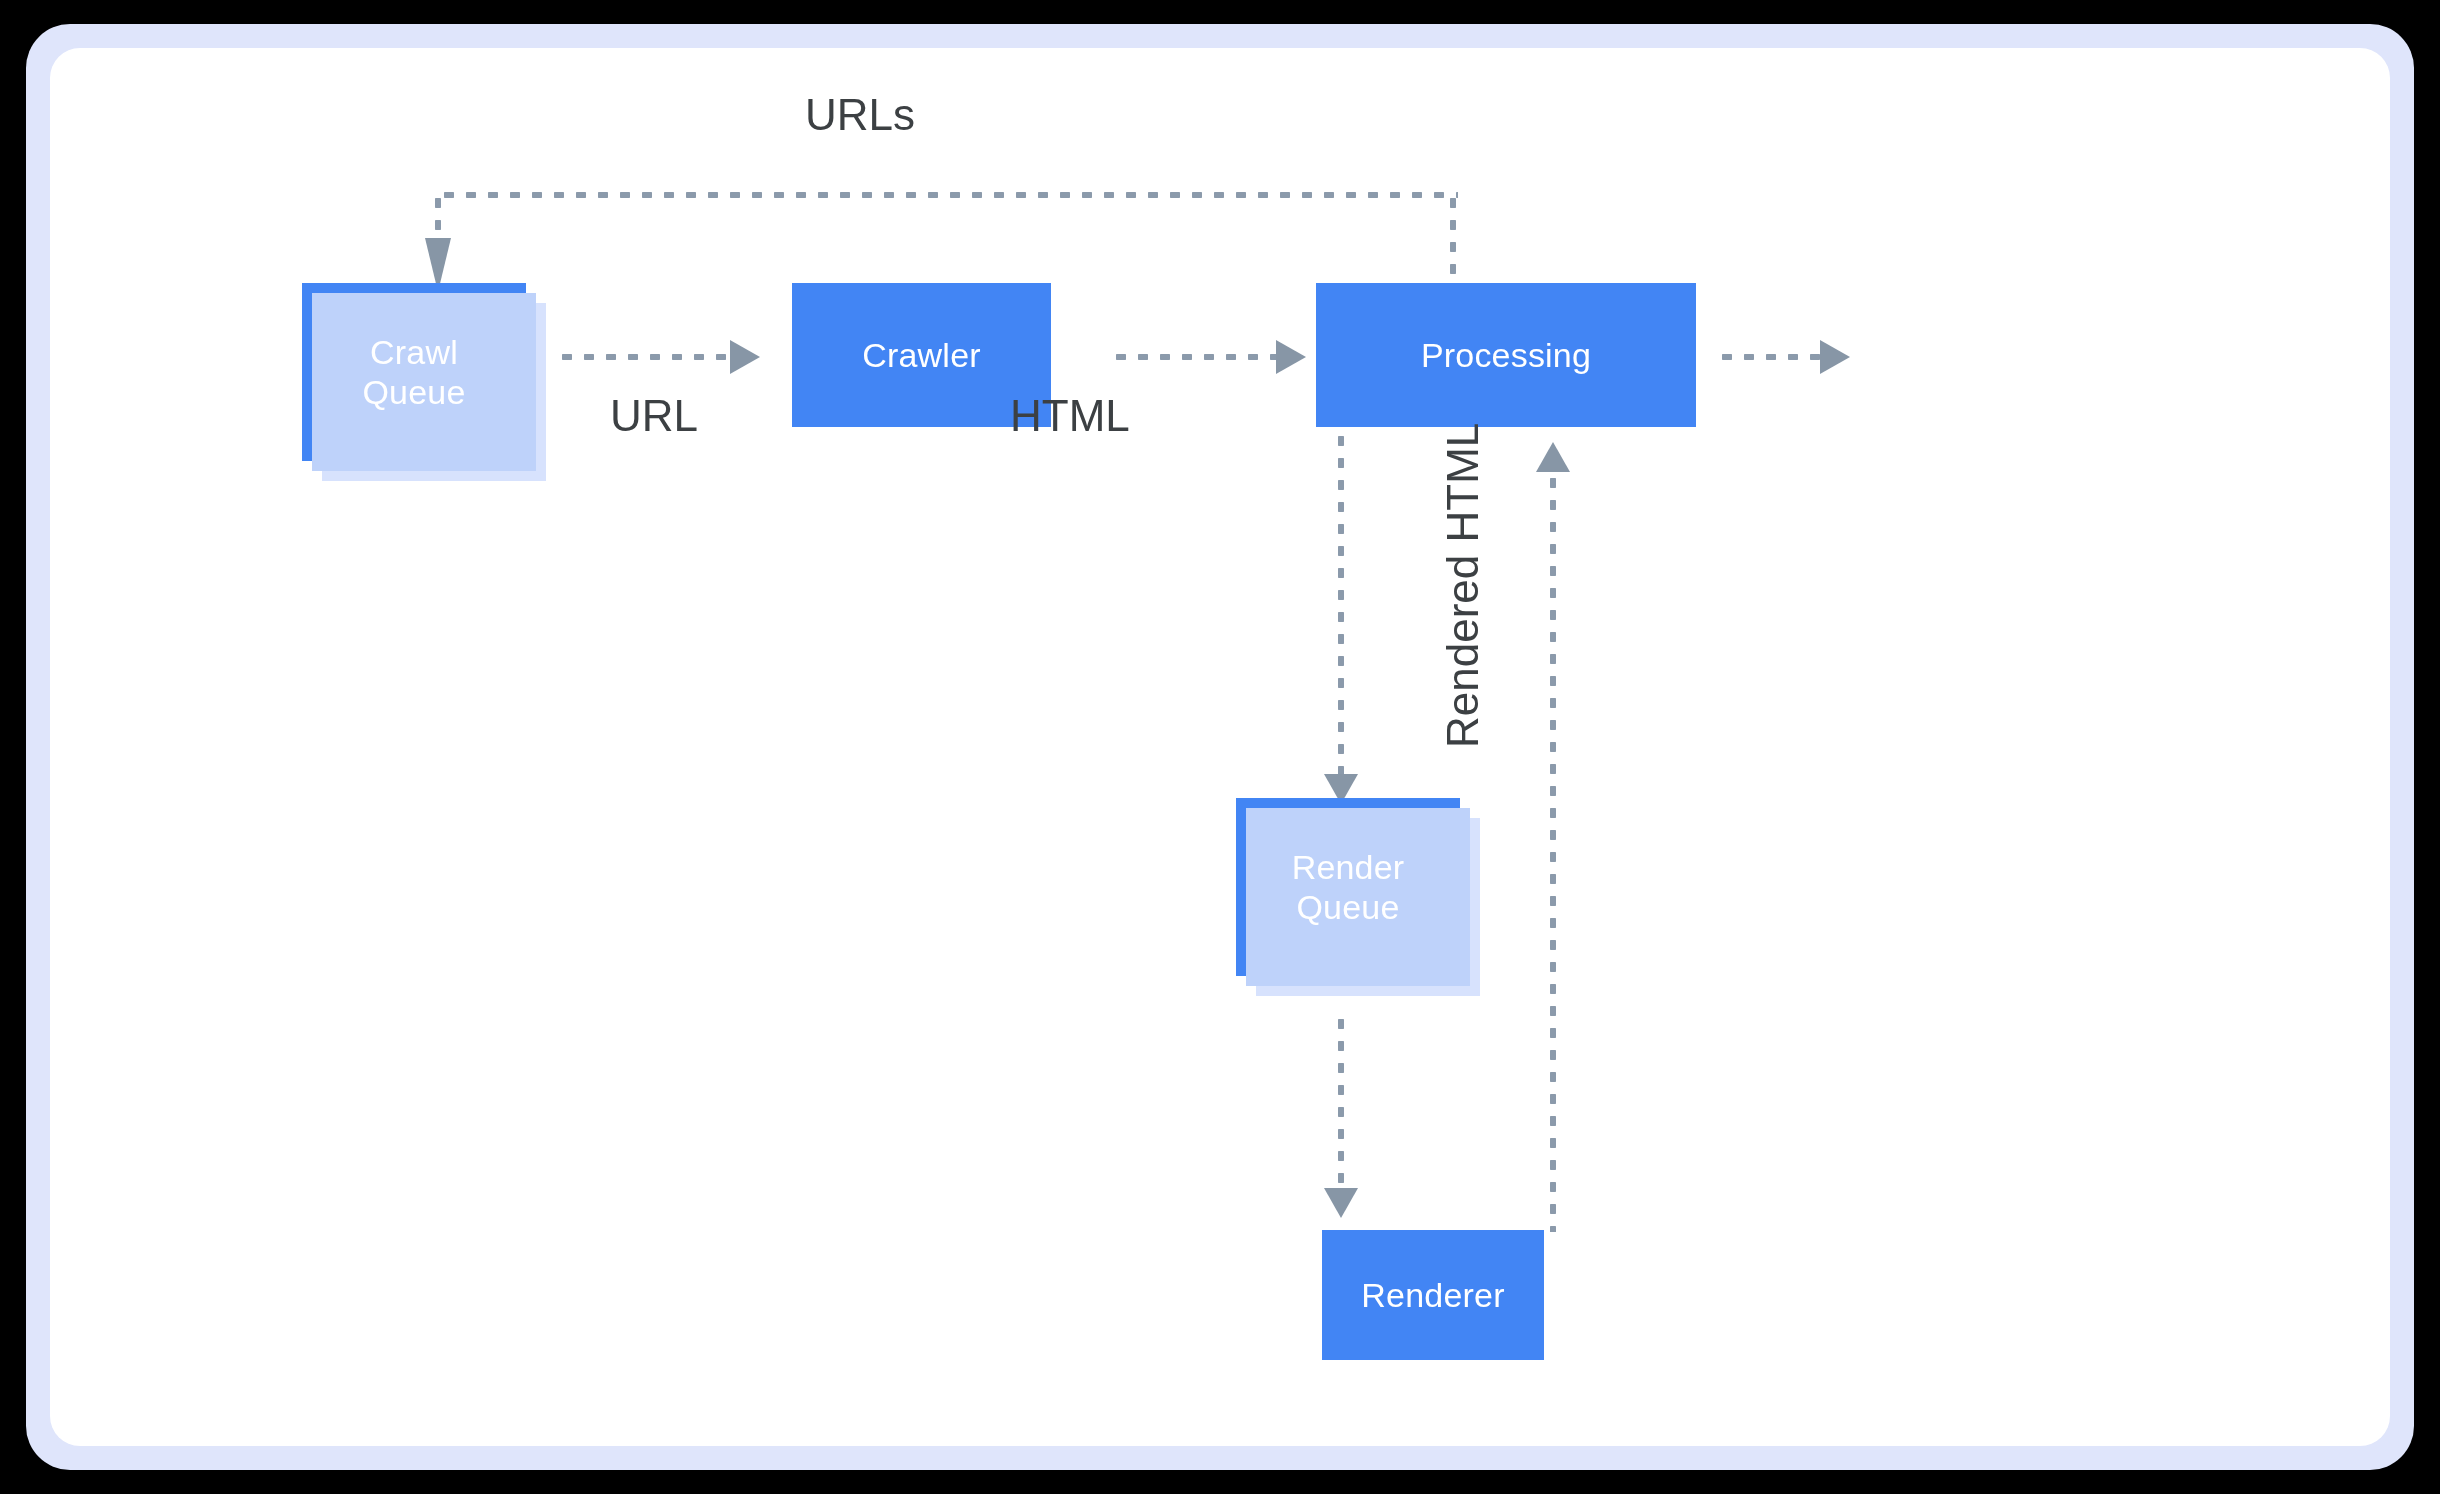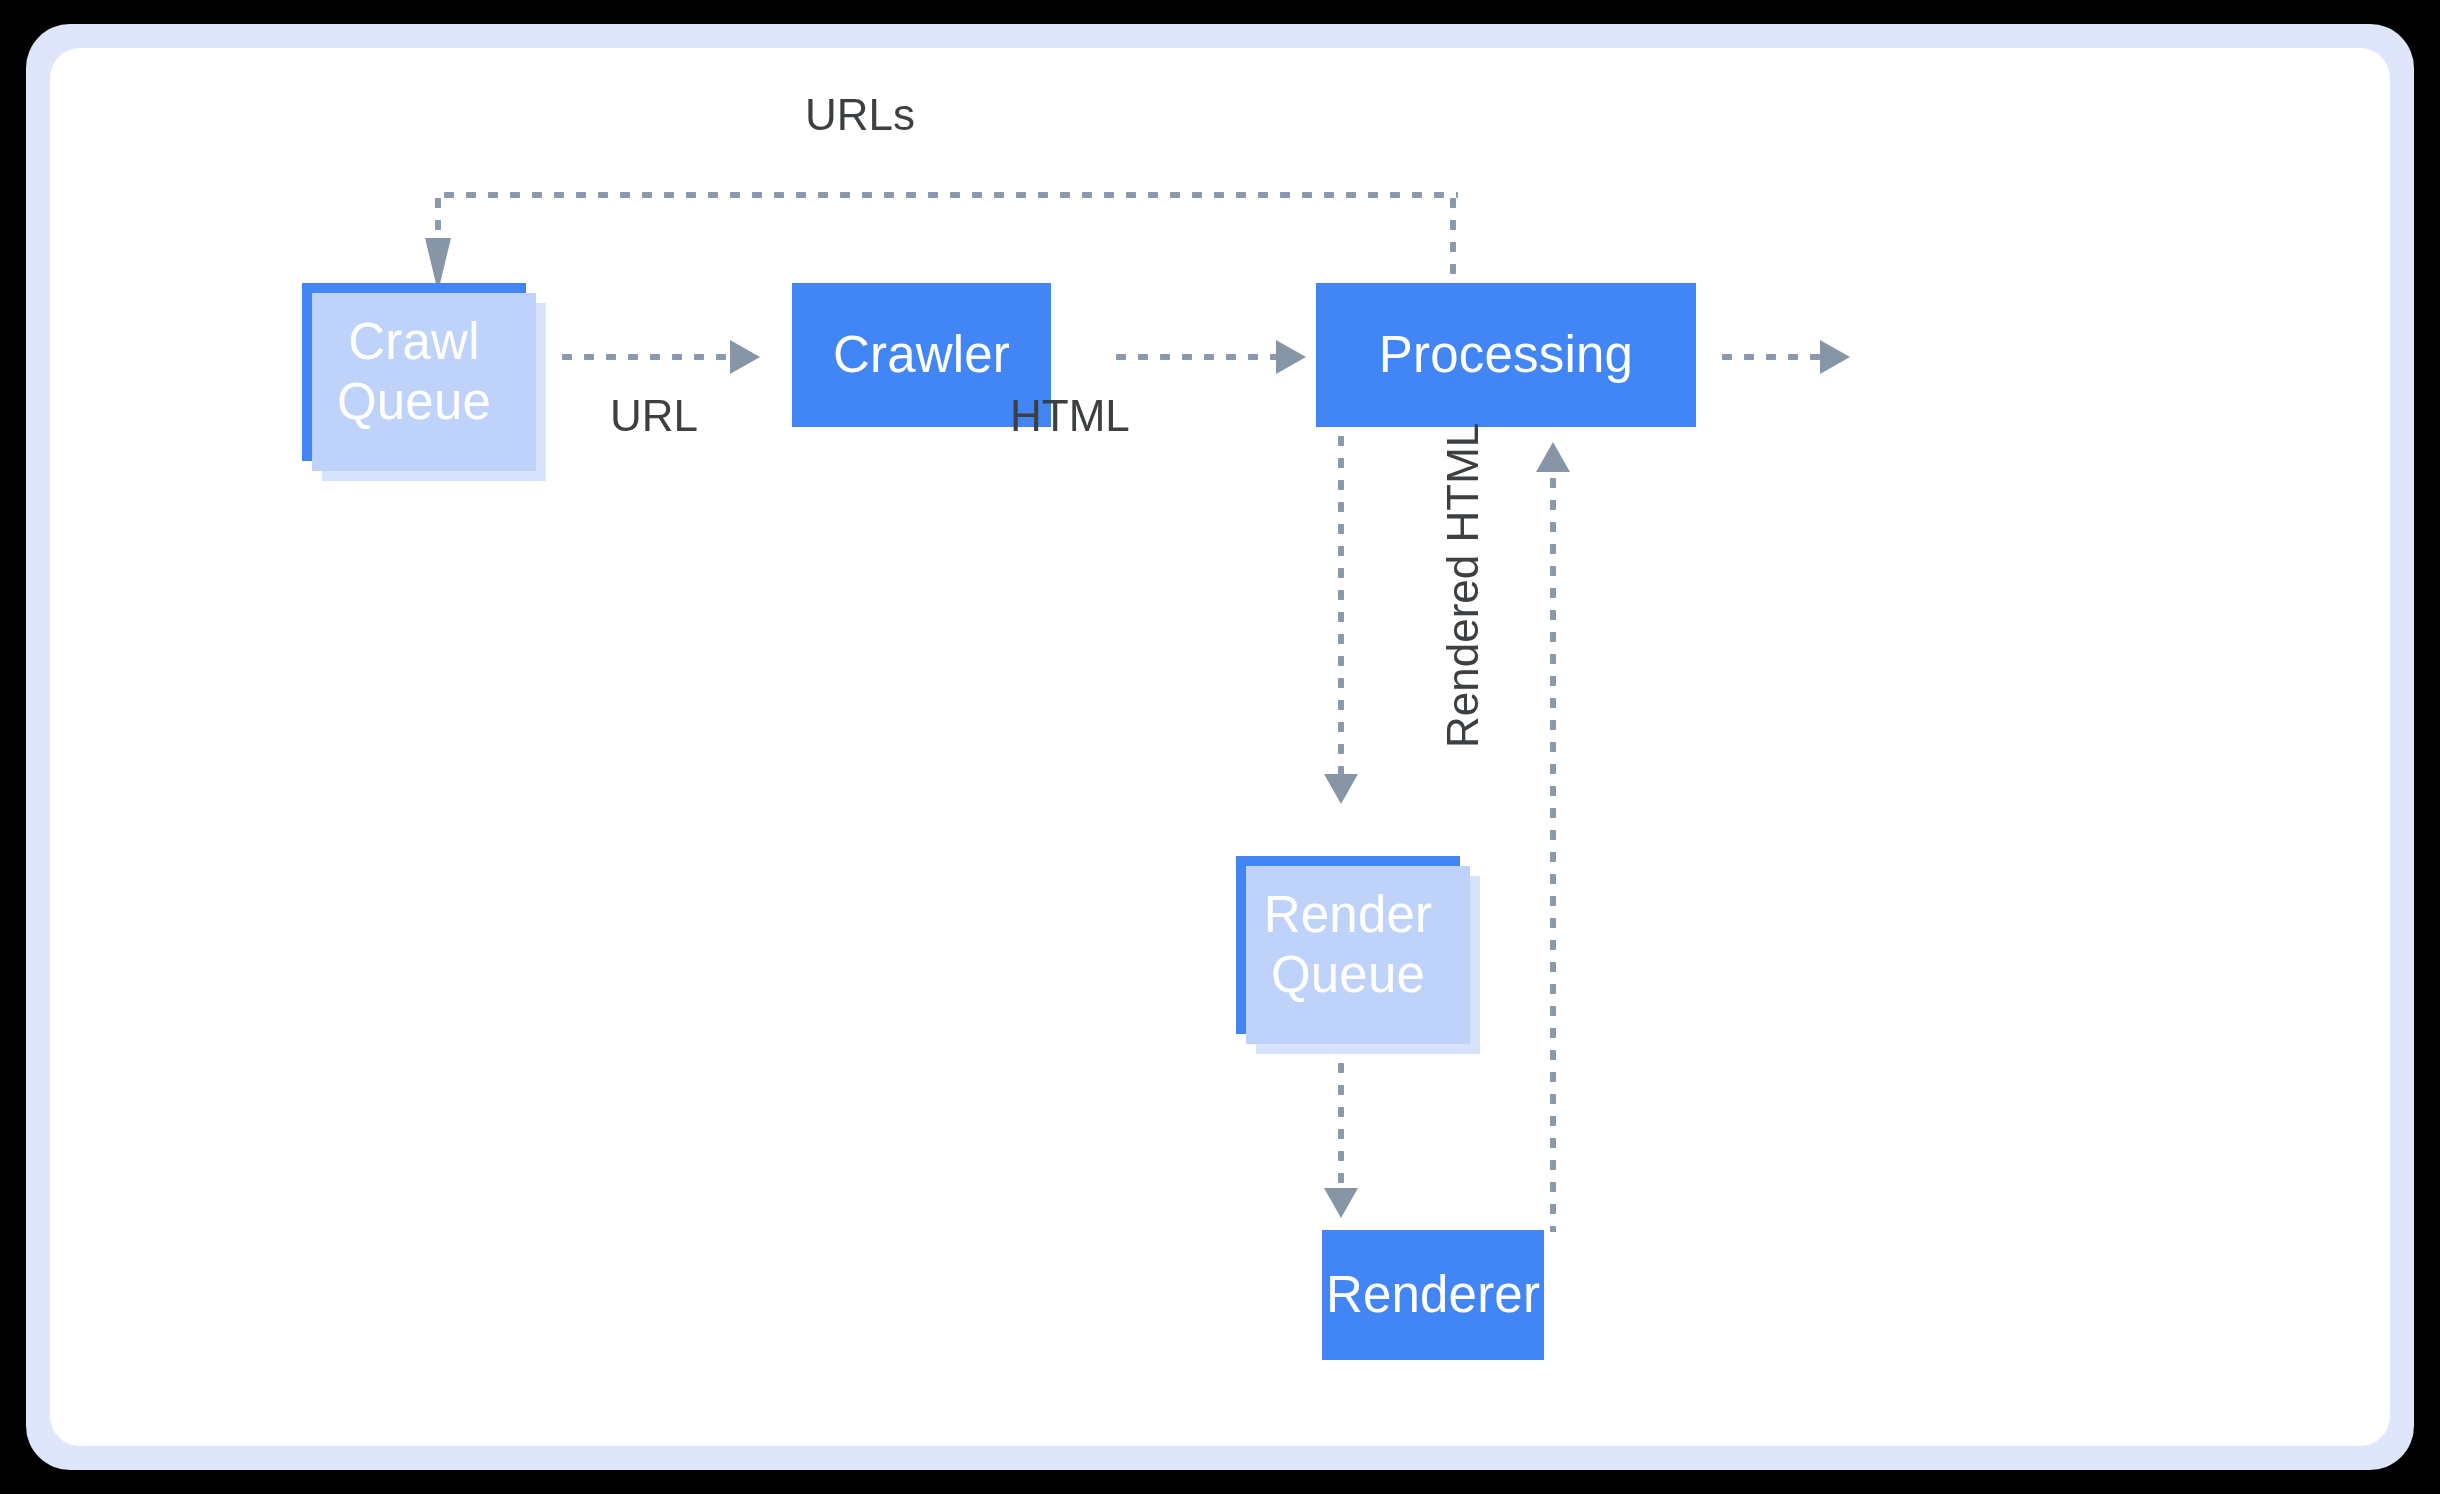--- a/index.html
+++ b/index.html
@@ -47,21 +47,21 @@
   .node {
     position: absolute;
     box-sizing: border-box;
     background: var(--blue, #4285f4);
     color: #ffffff;
     display: flex;
     align-items: center;
     justify-content: center;
     text-align: center;
     line-height: 1.18;
-    font-size: 51px;
+    font-size: 34px;
     font-weight: 400;
     letter-spacing: 0.2px;
     white-space: pre-line;
     z-index: 4;
   }
   
   .node.deck::before,
   .node.deck::after {
     content: "";
     position: absolute;
@@ -176,21 +176,21 @@
       <span>Processing</span>
     </div>
 
     <div class="dot-h" style="left:1666px; top:306px; width:130px;"></div>
     <div class="arrow right" style="left:1770px; top:292px;"></div>
 
 
     <div class="dot-v" style="left:1288px; top:382px; width:6px; height:370px;"></div>
     <div class="arrow down" style="left:1274px; top:726px;"></div>
 
-    <div class="node deck" style="left:1186px; top:808px; width:224px; height:178px;">
+    <div class="node deck" style="left:1186px; top:750px; width:224px; height:178px;">
       <span>Render
 Queue</span>
     </div>
 
     <div class="dot-v" style="left:1288px; top:965px; width:6px; height:200px;"></div>
     <div class="arrow down" style="left:1274px; top:1140px;"></div>
 
     <div class="node" style="left:1272px; top:1182px; width:222px; height:130px;">
       <span>Renderer</span>
     </div>

